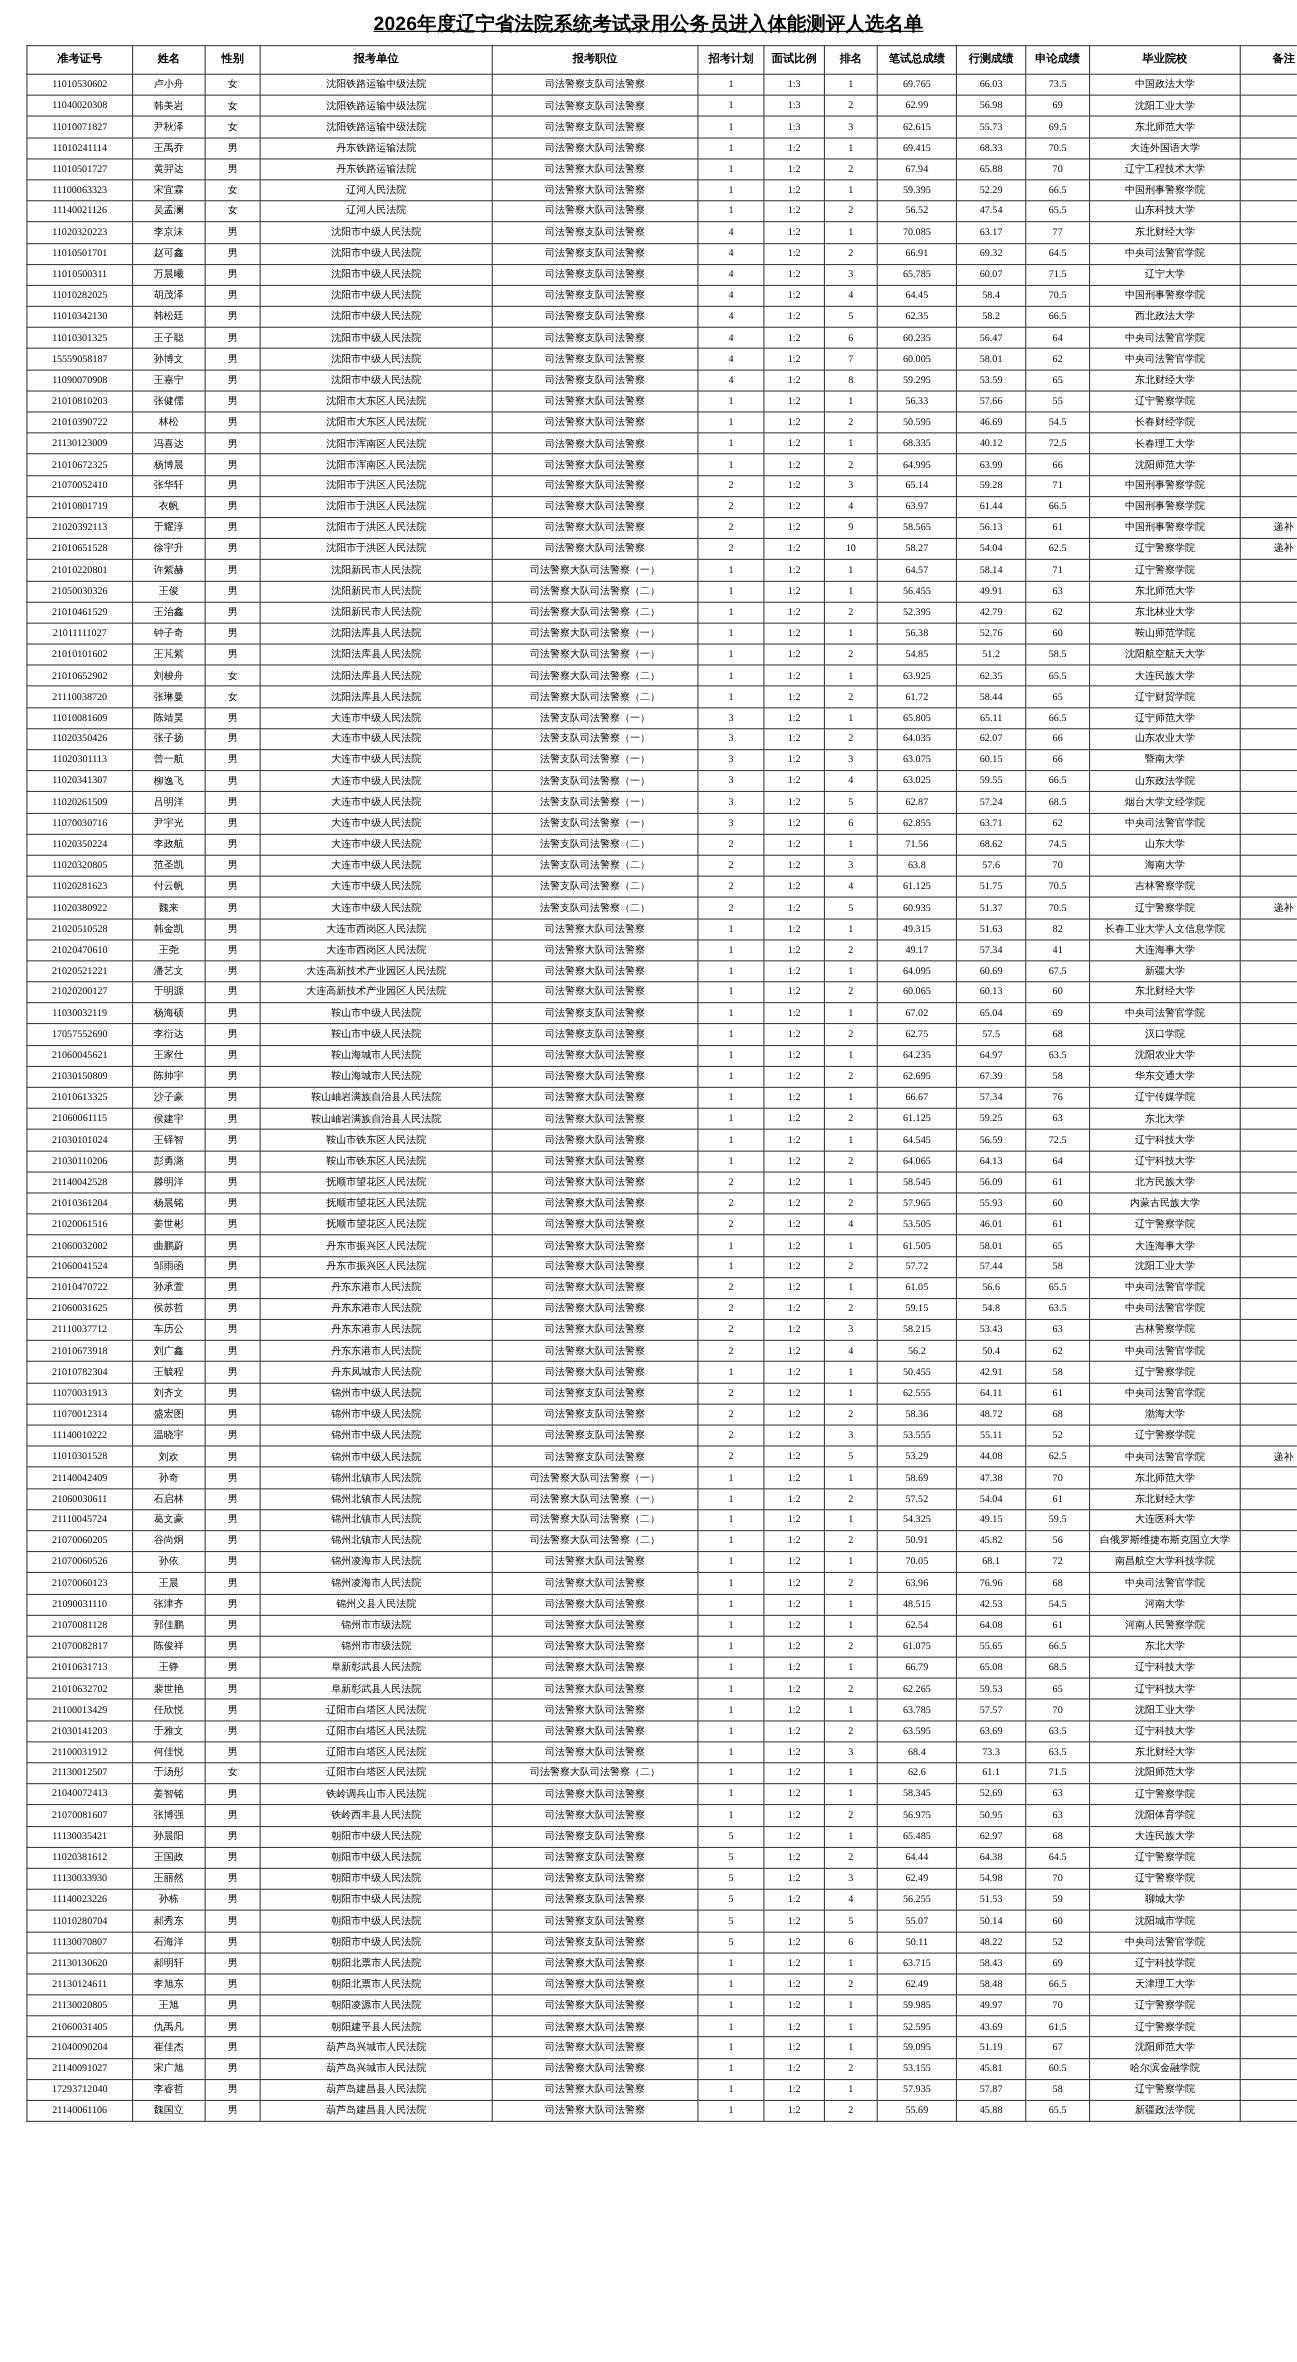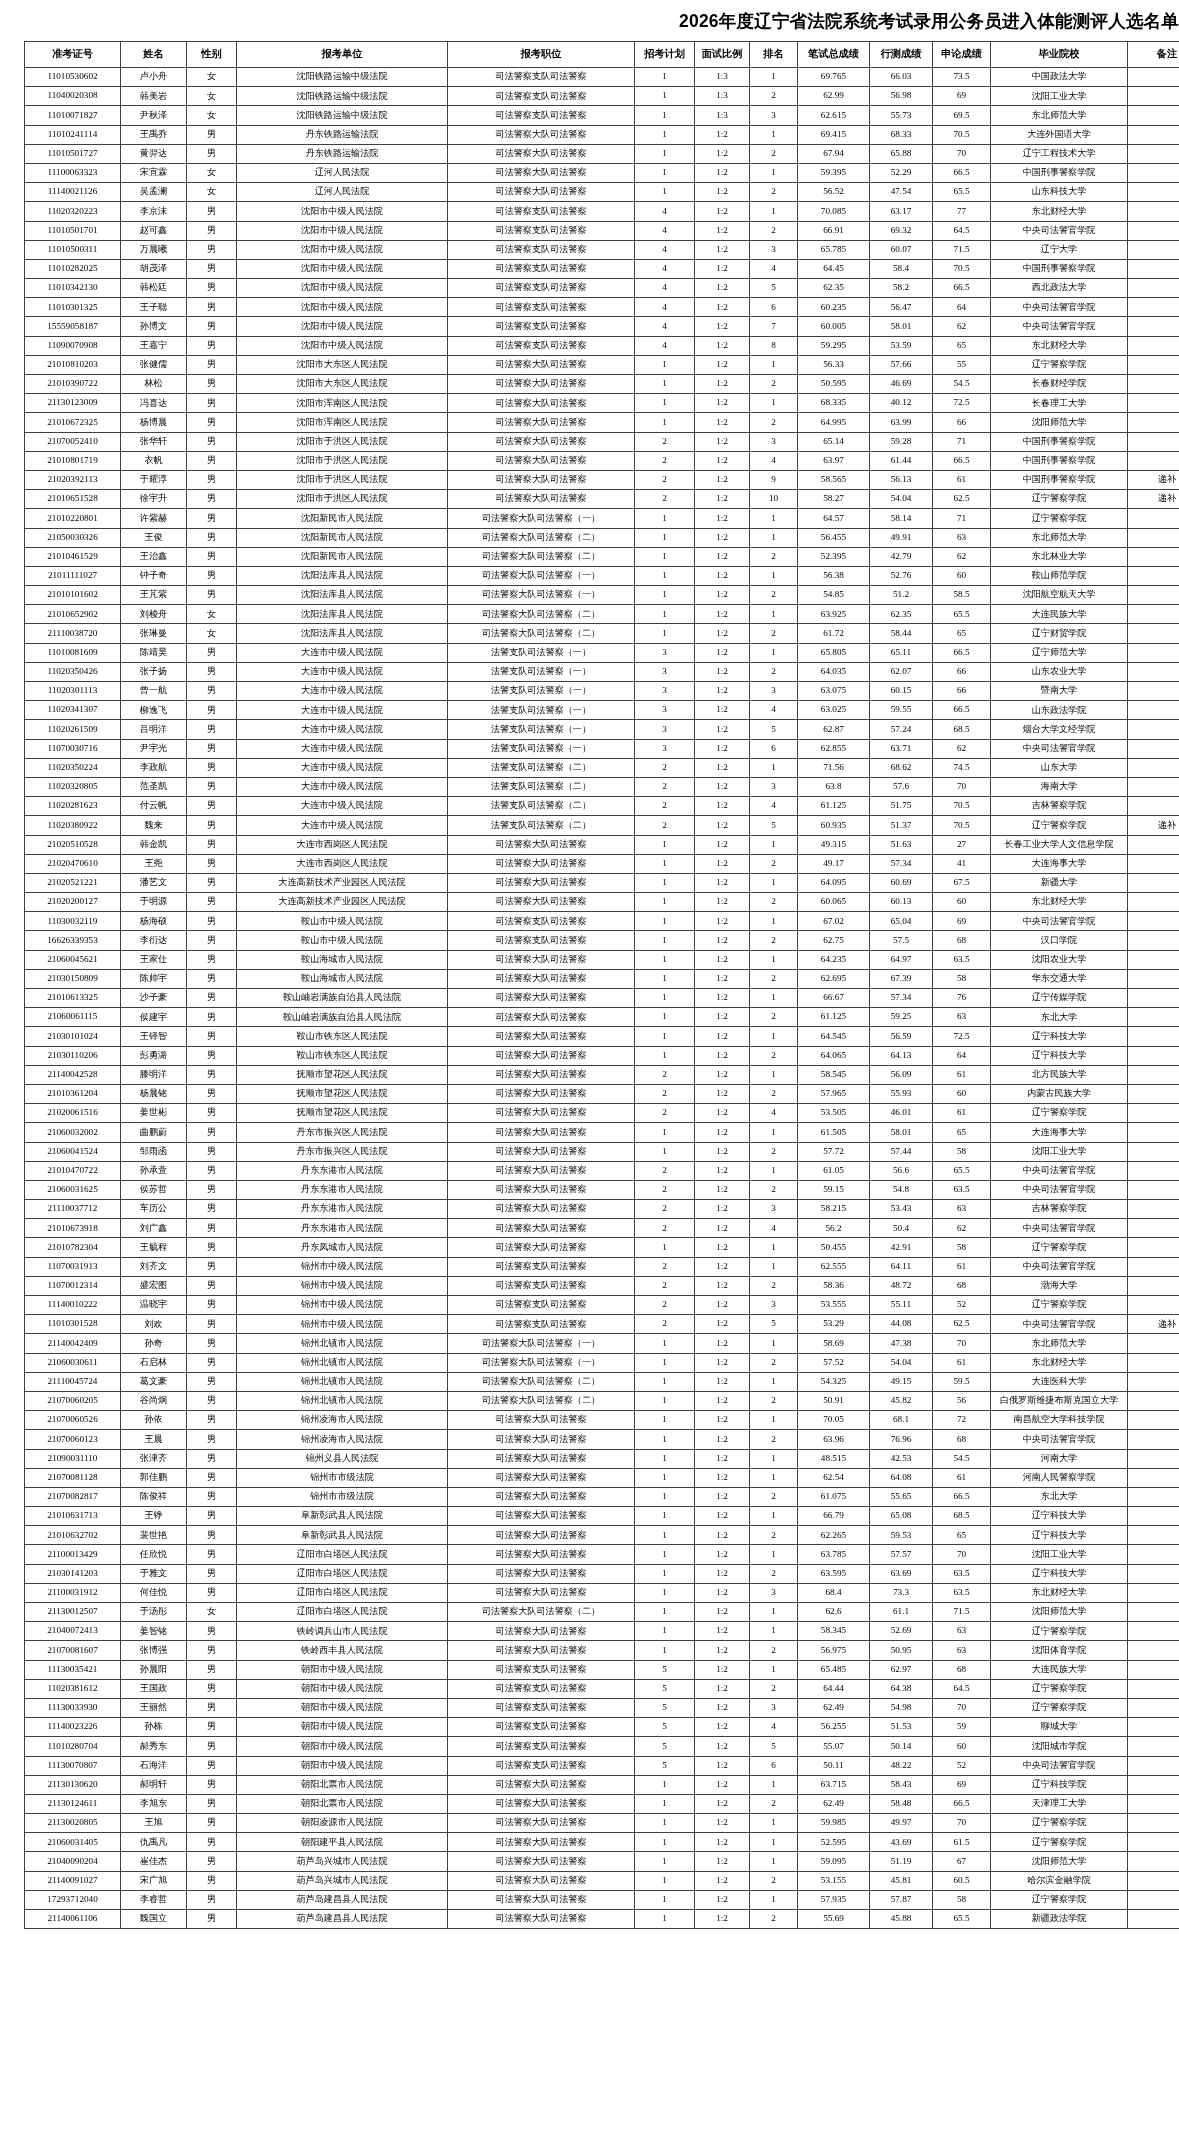--- a/index.html
+++ b/index.html
@@ -13,22 +13,23 @@
     font-family: "Liberation Serif", "DejaVu Serif", serif;
     color: #000000;
   }
   .page {
     width: 1179px;
     box-sizing: border-box;
     padding: 0;
     background: #ffffff;
   }
   .title-bar {
-    text-align: right;
+    text-align: center;
     padding: 9px 0 8px 0;
+    text-decoration: underline;
   }
   .doc-title {
     font-family: "Liberation Sans", "DejaVu Sans", sans-serif;
     font-weight: bold;
     font-size: 17.5px;
     letter-spacing: 0.2px;
     color: #000;
   }
   .table-wrap {
     padding: 0 23px 0 24px;
@@ -729,21 +730,21 @@
             <td class="num">21020510528</td>
             <td class="cn">韩金凯</td>
             <td class="cn">男</td>
             <td class="cn">大连市西岗区人民法院</td>
             <td class="cn">司法警察大队司法警察</td>
             <td class="num">1</td>
             <td class="num">1:2</td>
             <td class="num">1</td>
             <td class="num">49.315</td>
             <td class="num">51.63</td>
-            <td class="num">27</td>
+            <td class="num">82</td>
             <td class="cn">长春工业大学人文信息学院</td>
             <td class="cn"></td>
           </tr>
           <tr>
             <td class="num">21020470610</td>
             <td class="cn">王尧</td>
             <td class="cn">男</td>
             <td class="cn">大连市西岗区人民法院</td>
             <td class="cn">司法警察大队司法警察</td>
             <td class="num">1</td>
@@ -794,21 +795,21 @@
             <td class="num">1</td>
             <td class="num">1:2</td>
             <td class="num">1</td>
             <td class="num">67.02</td>
             <td class="num">65.04</td>
             <td class="num">69</td>
             <td class="cn">中央司法警官学院</td>
             <td class="cn"></td>
           </tr>
           <tr>
-            <td class="num">16626339353</td>
+            <td class="num">17057552690</td>
             <td class="cn">李衍达</td>
             <td class="cn">男</td>
             <td class="cn">鞍山市中级人民法院</td>
             <td class="cn">司法警察支队司法警察</td>
             <td class="num">1</td>
             <td class="num">1:2</td>
             <td class="num">2</td>
             <td class="num">62.75</td>
             <td class="num">57.5</td>
             <td class="num">68</td>

